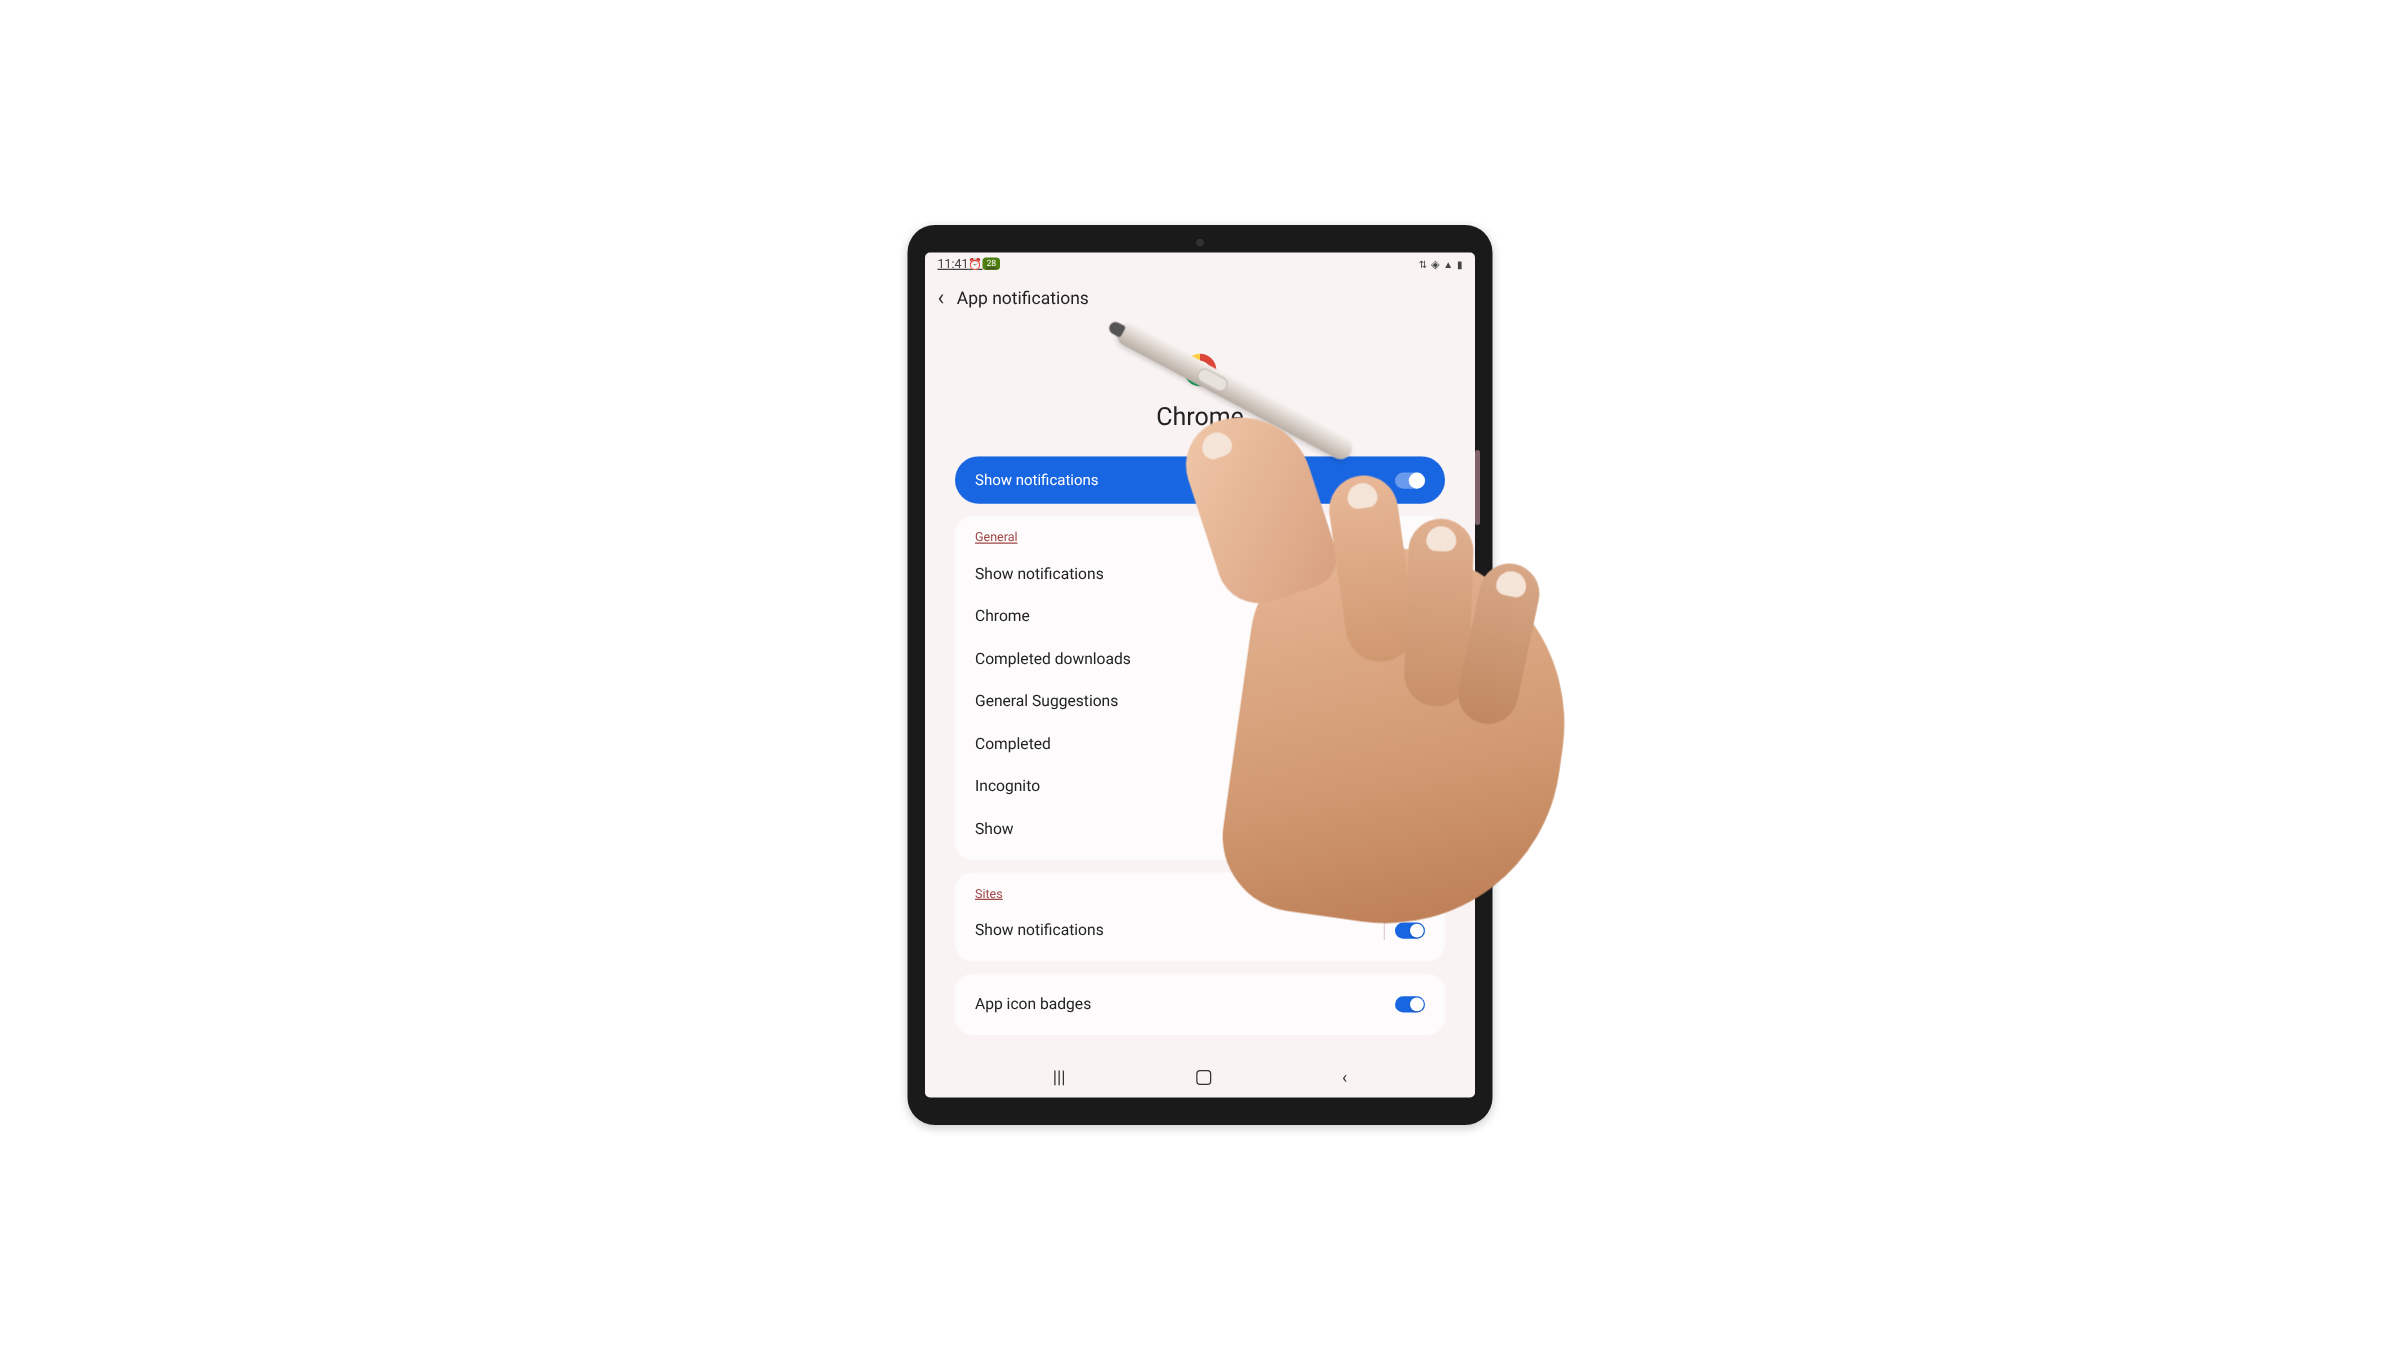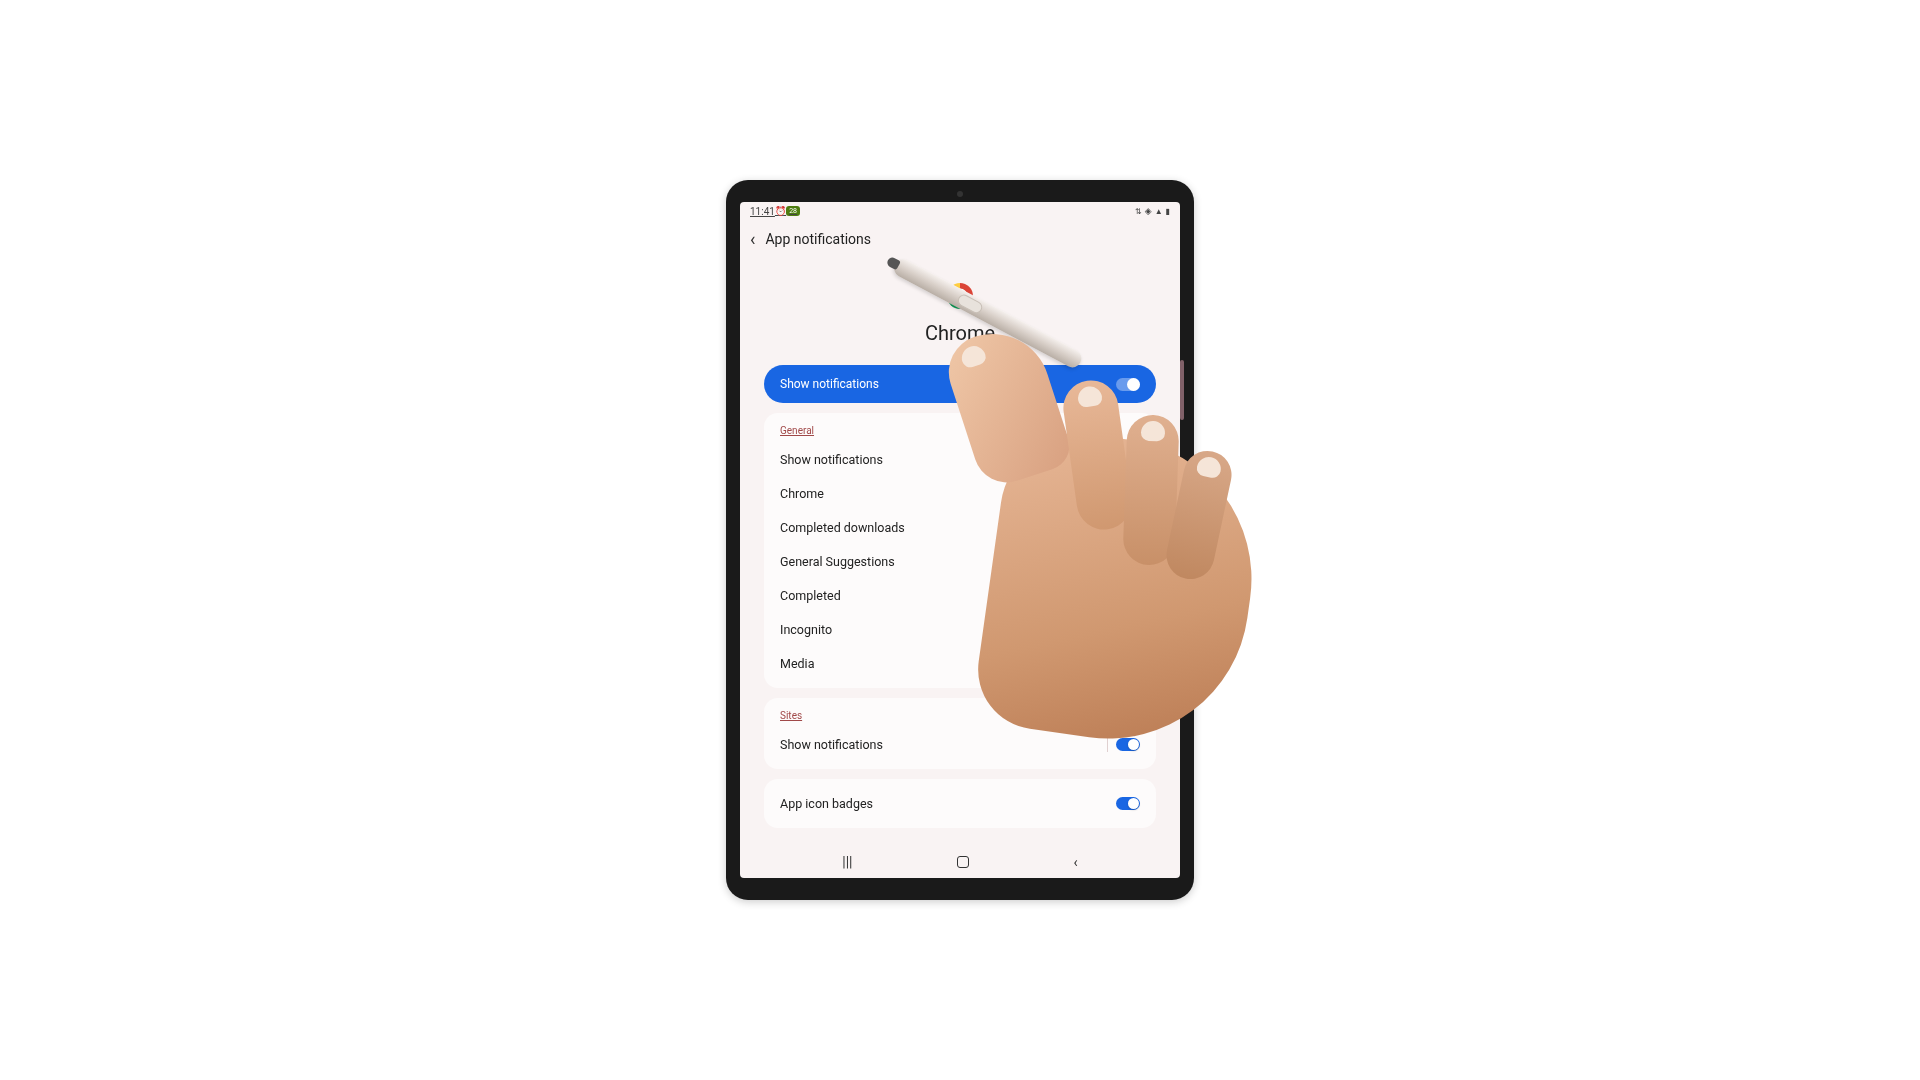--- a/index.html
+++ b/index.html
@@ -396,21 +396,21 @@
         <div class="row">
           <span>Incognito</span>
           <div class="toggle-wrap">
               <div class="toggle-separator"></div>
               <div class="toggle on">
                 <div class="knob"></div>
               </div>
             </div>
         </div>
         <div class="row">
-          <span>Media</span>
+          <span>Show</span>
           <div class="toggle-wrap">
               <div class="toggle-separator"></div>
               <div class="toggle off">
                 <div class="knob"></div>
               </div>
             </div>
         </div>
       </div>
 
       <div class="section-card">

